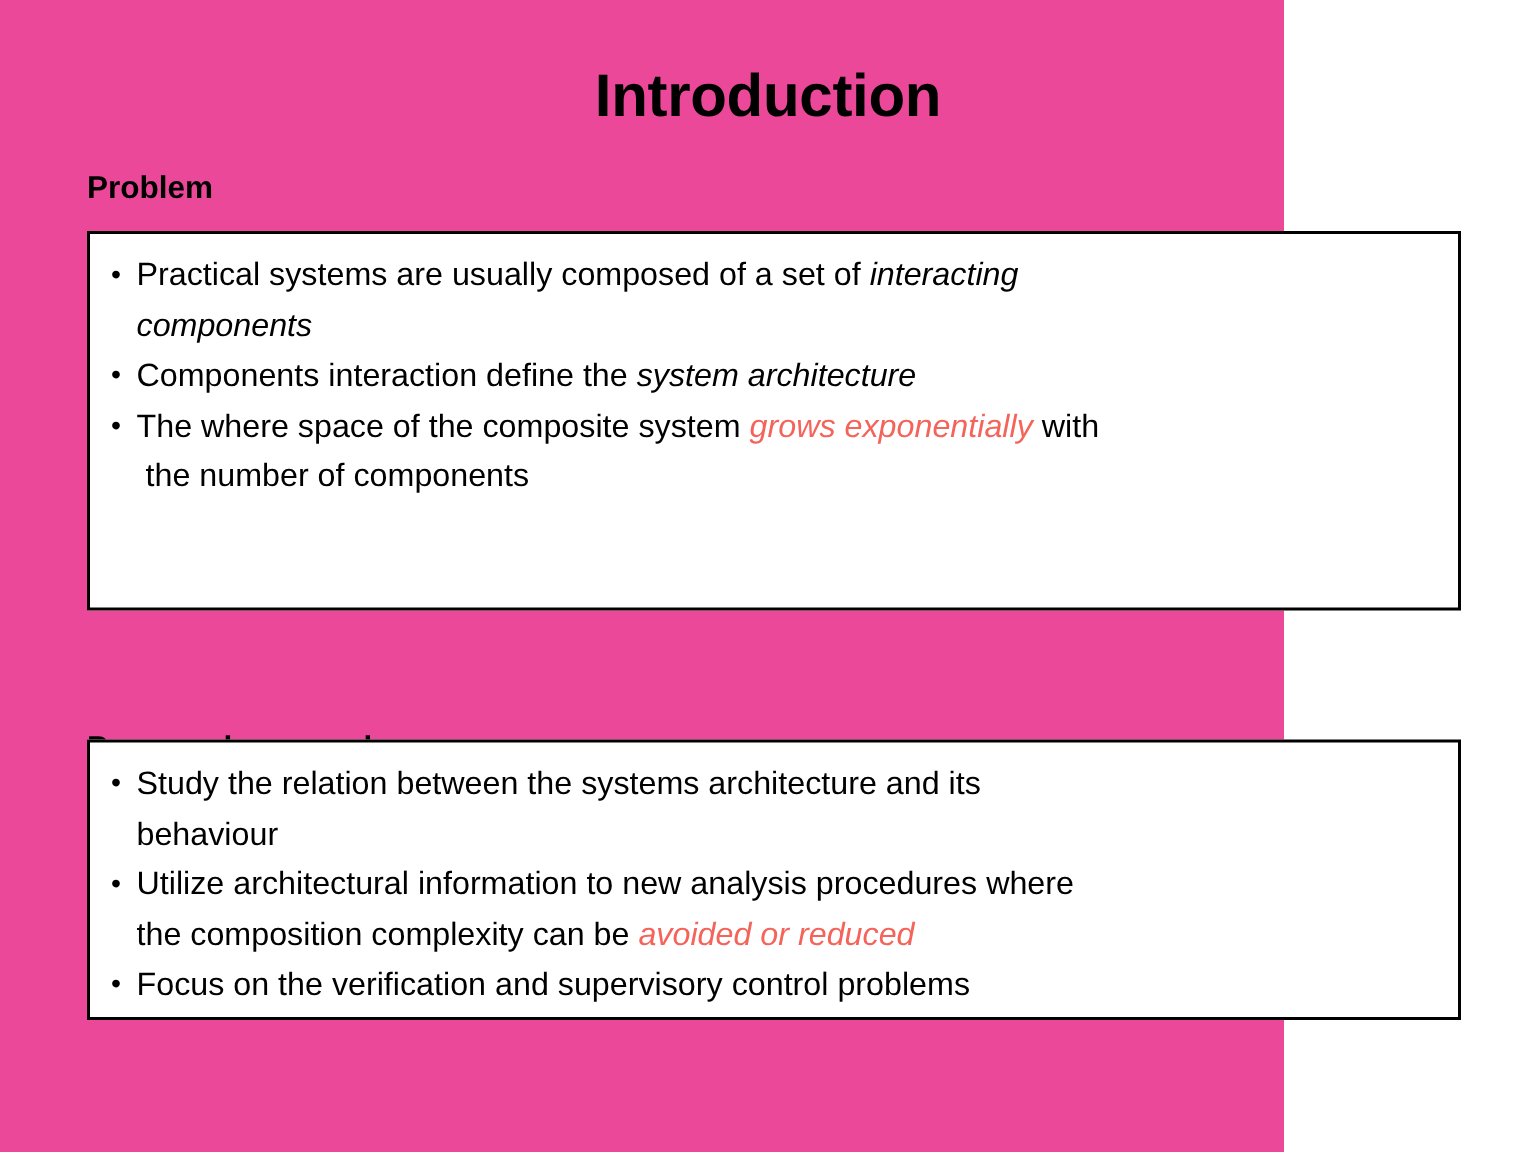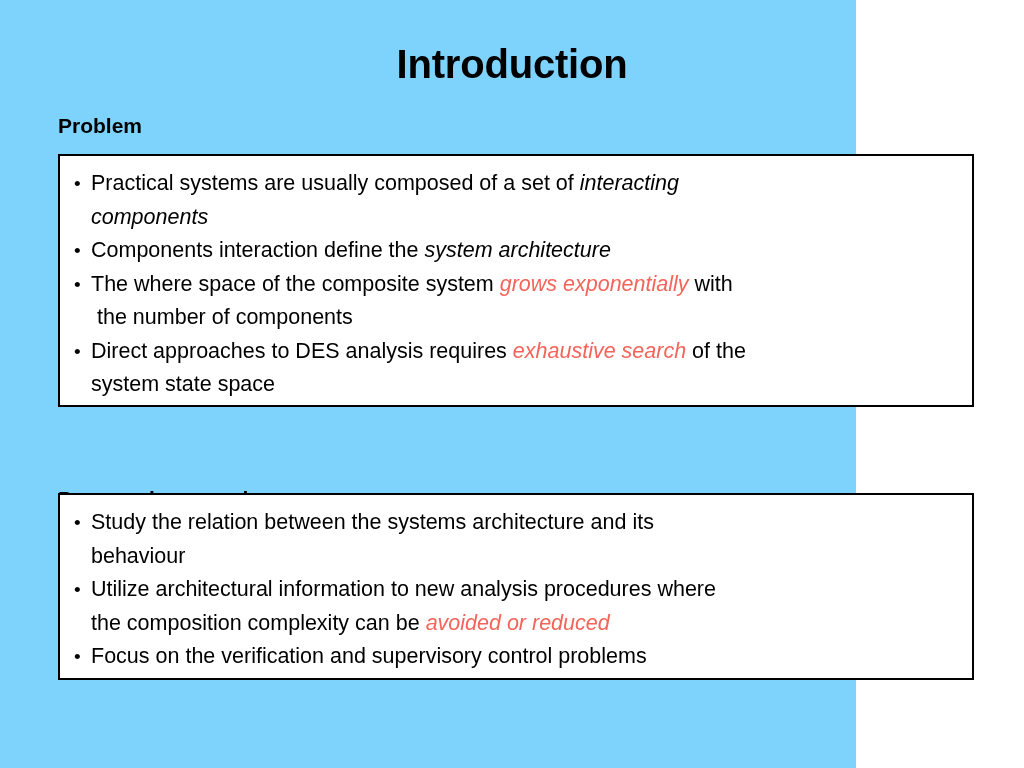--- a/index.html
+++ b/index.html
@@ -13,21 +13,21 @@
     overflow: hidden;
     font-family: "Liberation Sans", sans-serif;
     color: #000000;
     position: relative;
   }
   .slide {
     position: absolute;
     left: 0; top: 0;
     width: 856px;
     height: 768px;
-    background: #7dd3fc;
+    background: #ec4899;
   }
   .slide-title {
     position: absolute;
     left: 0;
     top: 42px;
     width: 1024px;
     text-align: center;
     font-size: 40px;
     font-weight: bold;
     letter-spacing: -0.2px;
@@ -115,24 +115,20 @@
 
       <li class="bullet-item">
         <span>Components interaction define the </span><em class="it">system architecture</em>
       </li>
 
       <li class="bullet-item">
         <span>The where space of the composite system </span><em class="red">grows exponentially</em><span> with</span>
         <span class="cont extra-indent">the number of components</span>
       </li>
 
-      <li class="bullet-item">
-        <span>Direct approaches to DES analysis requires </span><em class="red">exhaustive search</em><span> of the</span>
-        <span class="cont">system state space</span>
-      </li>
 
     </ul>
   </div>
 
   <div class="section-heading" id="heading-proposed">Proposed approach</div>
 
   <div class="bullet-box" id="box-proposed">
     <ul class="bullet-list">
 
       <li class="bullet-item">

